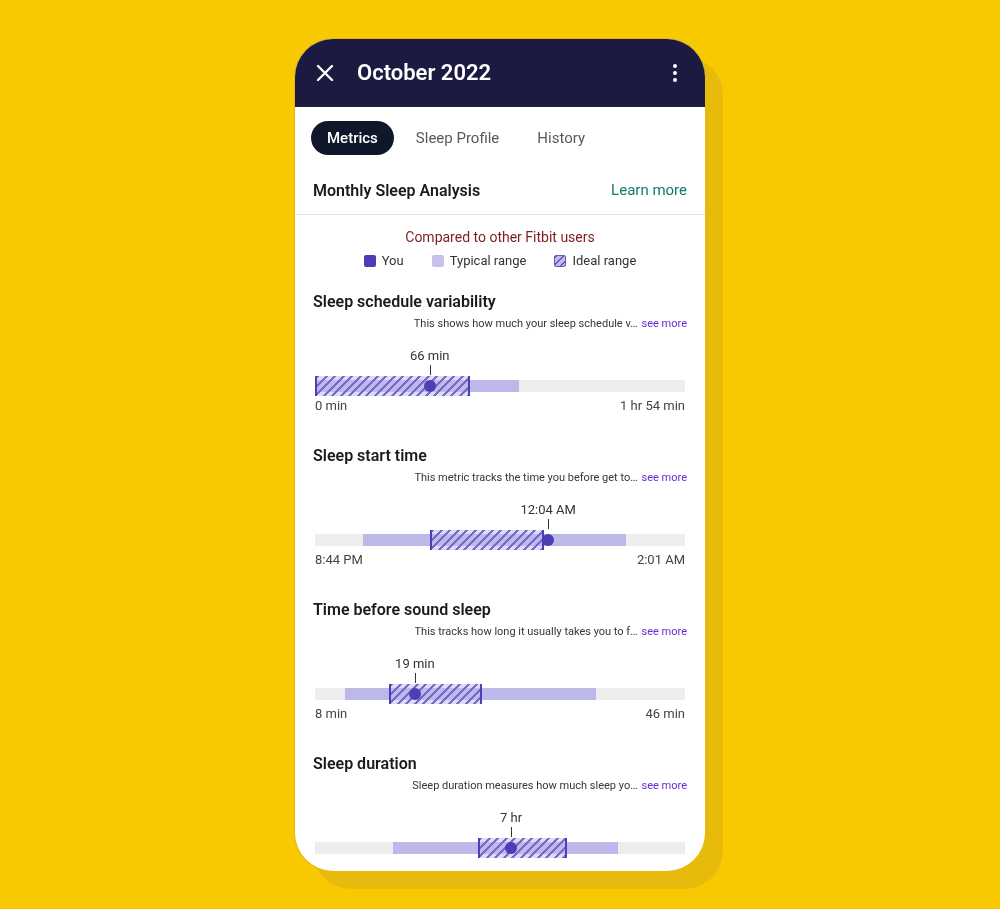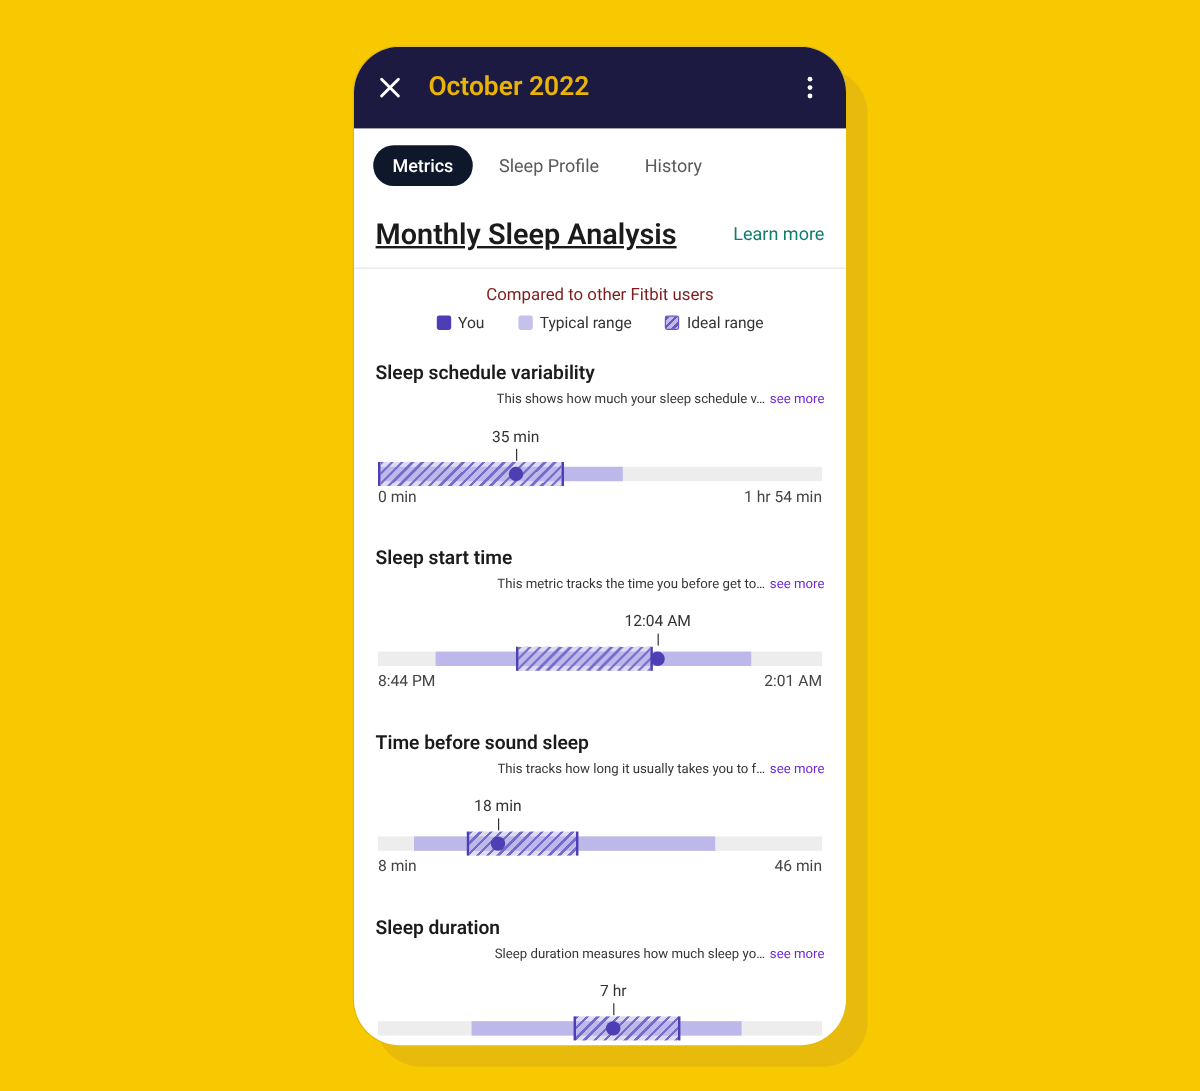--- a/index.html
+++ b/index.html
@@ -11,21 +11,21 @@
   .phone{
     width:410px;height:832px;
     background:#fff;
     border-radius:38px;
     box-shadow:18px 18px 0 0 #E7BA0C, 0 0 0 1px rgba(0,0,0,.08);
     overflow:hidden;
     position:relative;
   }
   .topbar{
     background:#1C1A40;
-    color:#eab308;
+    color:#ffffff;
     height:68px;
     display:flex;align-items:center;
     padding:0 18px;
     gap:20px;
   }
   .topbar .close{
     width:24px;height:24px;display:flex;align-items:center;justify-content:center;
     font-size:24px;font-weight:400;cursor:pointer;line-height:1;
   }
   .topbar .title{
@@ -46,21 +46,21 @@
     cursor:pointer;
   }
   .tab.active{
     background:#0F172A;color:#fff;font-weight:500;
   }
   .section-head{
     display:flex;align-items:center;justify-content:space-between;
     padding:16px 18px 14px;
     border-bottom:1px solid #E5E5E5;
   }
-  .section-head h2{font-size:24px;font-weight:600;color:#1b1b1b;text-decoration:underline;}
+  .section-head h2{font-size:16px;font-weight:600;color:#1b1b1b;}
   .learn{color:#0F7C6E;font-size:15px;cursor:pointer;}
   .compare-wrap{padding:14px 18px 6px;text-align:center;}
   .compare-wrap .cmp{font-size:14px;color:#7f1d1d;}
   .legend{display:flex;align-items:center;justify-content:center;gap:28px;margin-top:8px;font-size:13px;color:#333;}
   .swatch{display:inline-block;width:12px;height:12px;border-radius:2px;vertical-align:middle;margin-right:6px;}
   .swatch.you{background:#4E3EB6;}
   .swatch.typ{background:#C4C1EB;}
   .swatch.ideal{
     background:
       repeating-linear-gradient(135deg,#6759BF 0 2px,transparent 2px 5px),
@@ -138,21 +138,21 @@
     </div>
   </div>
 
   <div class="metric">
     <h3>Sleep schedule variability</h3>
     <div class="metric-desc">
       <span class="truncated">This shows how much your sleep schedule v…</span>
       <span class="seemore">see more</span>
     </div>
     <div class="gauge">
-      <div class="value-label" style="left:31%">35 min</div>
+      <div class="value-label" style="left:31%">66 min</div>
       <div class="value-tick" style="left:31%"></div>
       <div class="track"></div>
       <div class="typ-range" style="left:0;width:55%"></div>
       <div class="ideal-range" style="left:0;width:42%"></div>
       <div class="dot" style="left:31%"></div>
       <div class="ends">
         <span>0 min</span>
         <span>1 hr 54 min</span>
       </div>
     </div>
@@ -178,21 +178,21 @@
     </div>
   </div>
 
   <div class="metric">
     <h3>Time before sound sleep</h3>
     <div class="metric-desc">
       <span class="truncated">This tracks how long it usually takes you to f…</span>
       <span class="seemore">see more</span>
     </div>
     <div class="gauge">
-      <div class="value-label" style="left:27%">18 min</div>
+      <div class="value-label" style="left:27%">19 min</div>
       <div class="value-tick" style="left:27%"></div>
       <div class="track"></div>
       <div class="typ-range" style="left:8%;width:68%"></div>
       <div class="ideal-range" style="left:20%;width:25%"></div>
       <div class="dot" style="left:27%"></div>
       <div class="ends">
         <span>8 min</span>
         <span>46 min</span>
       </div>
     </div>

